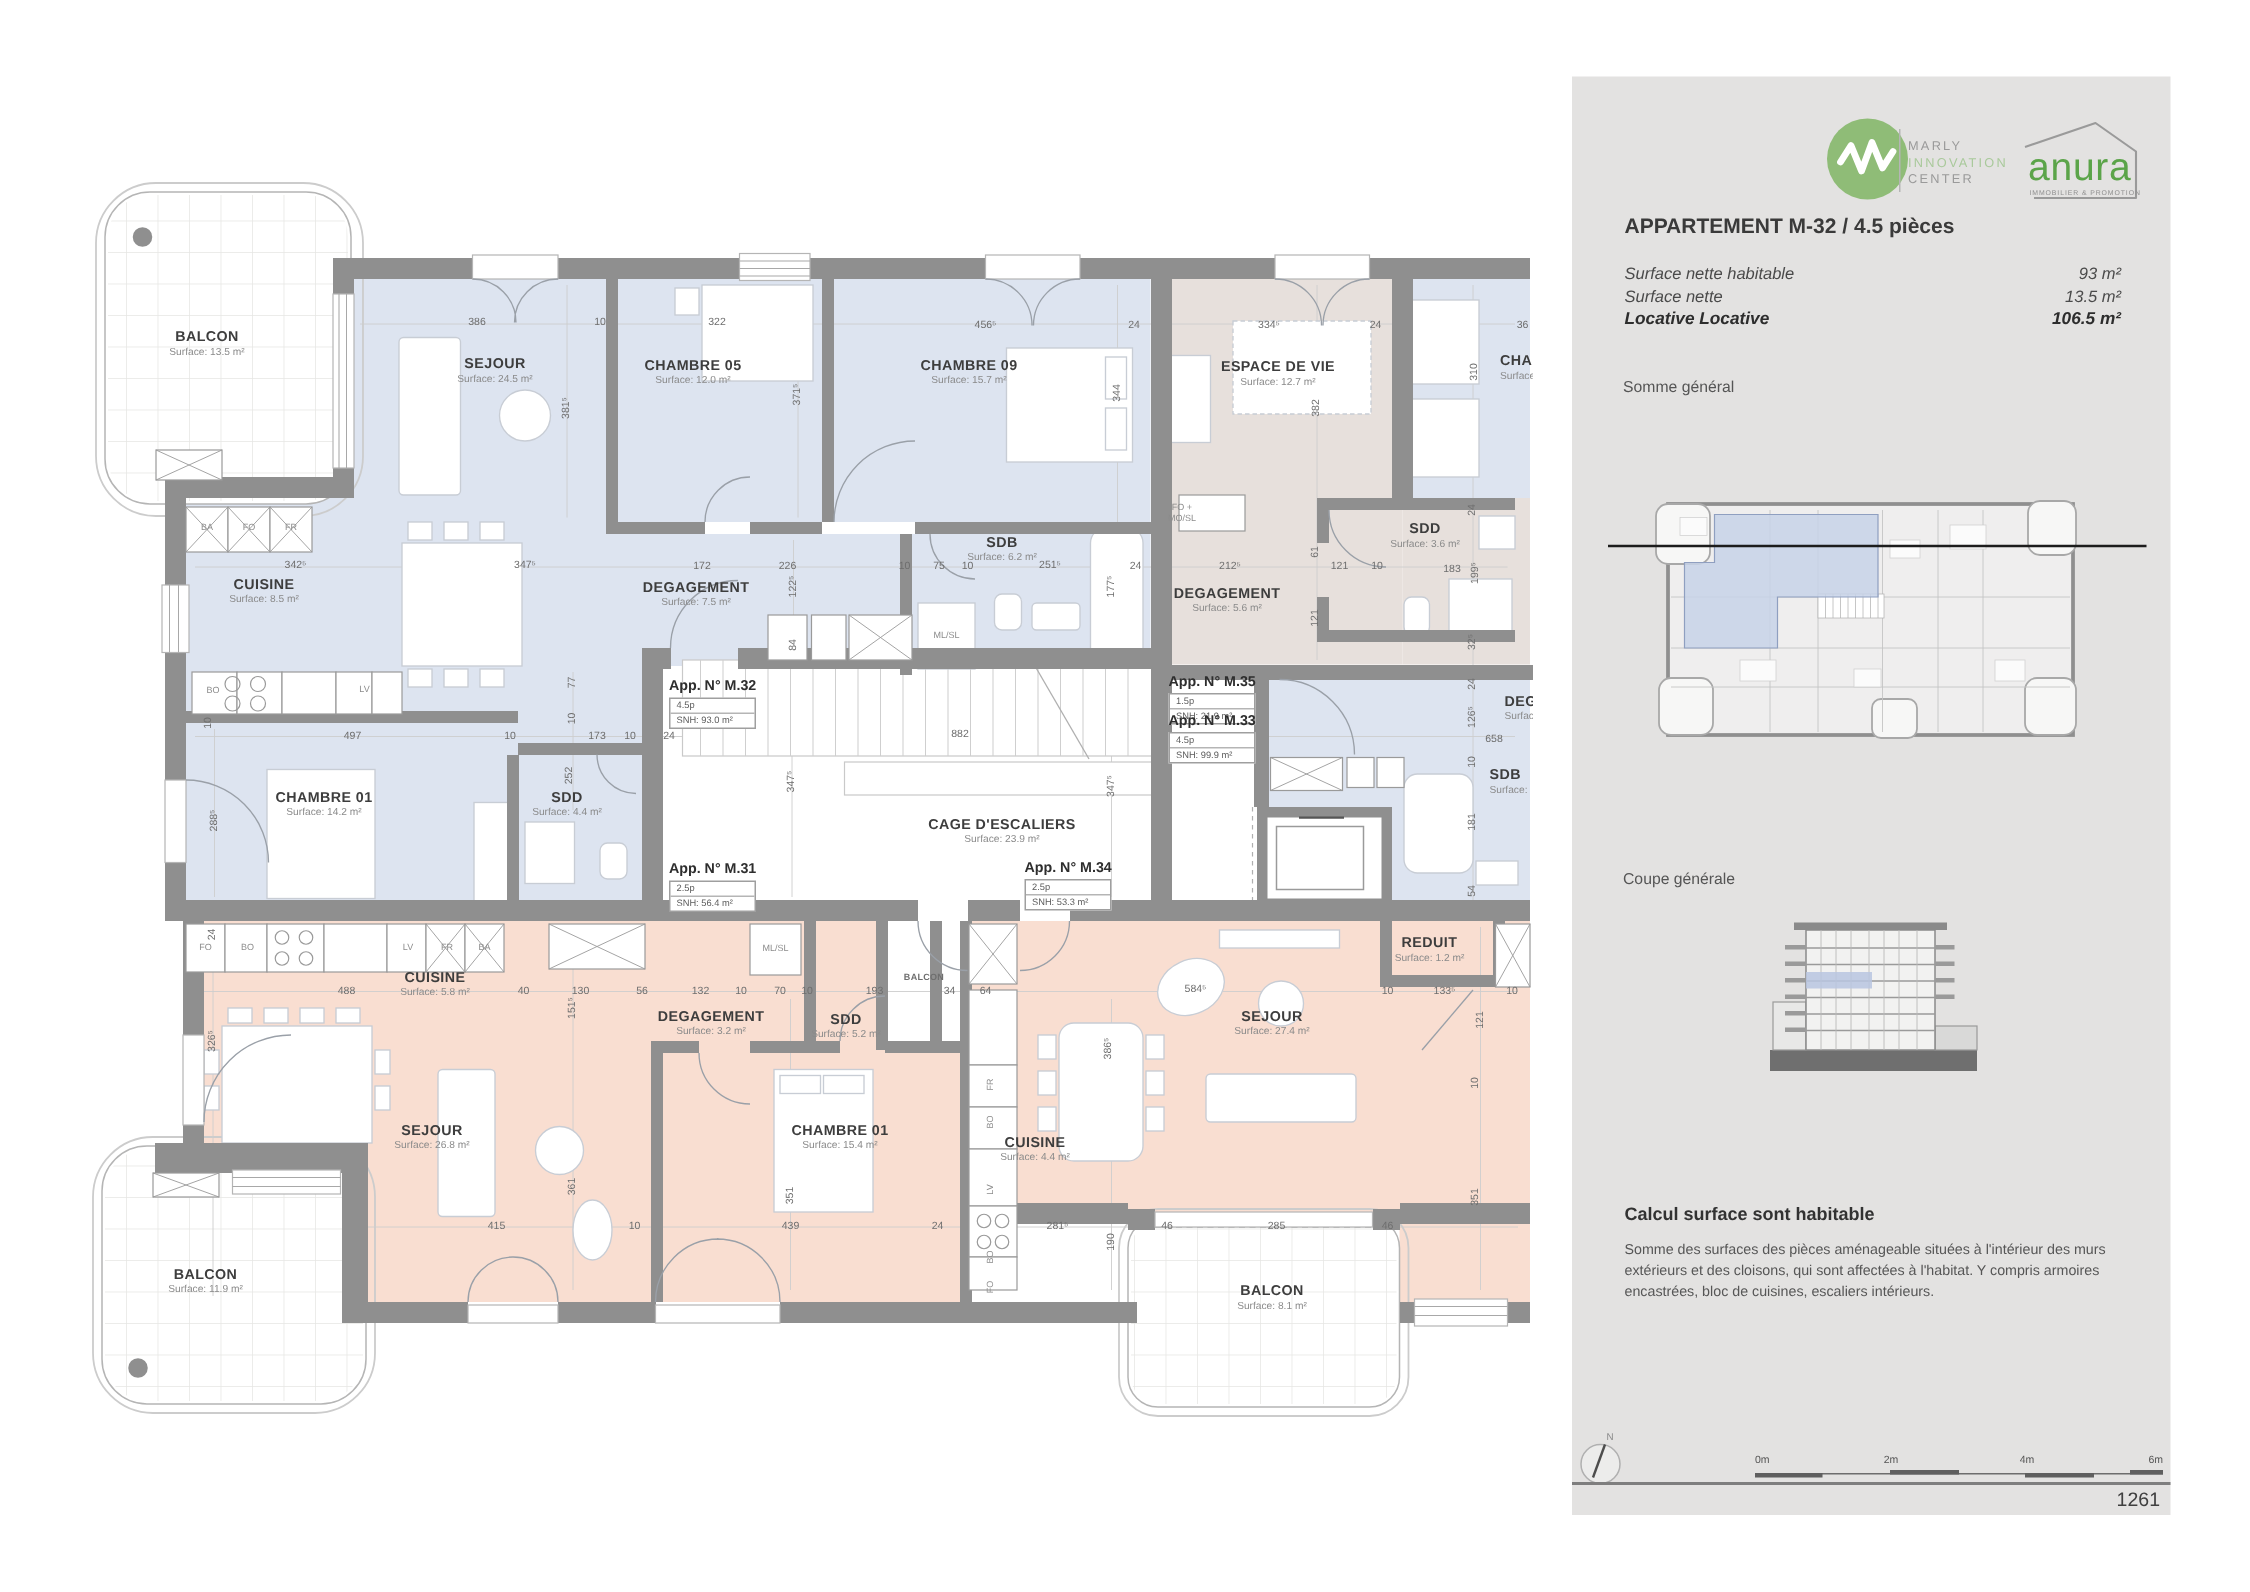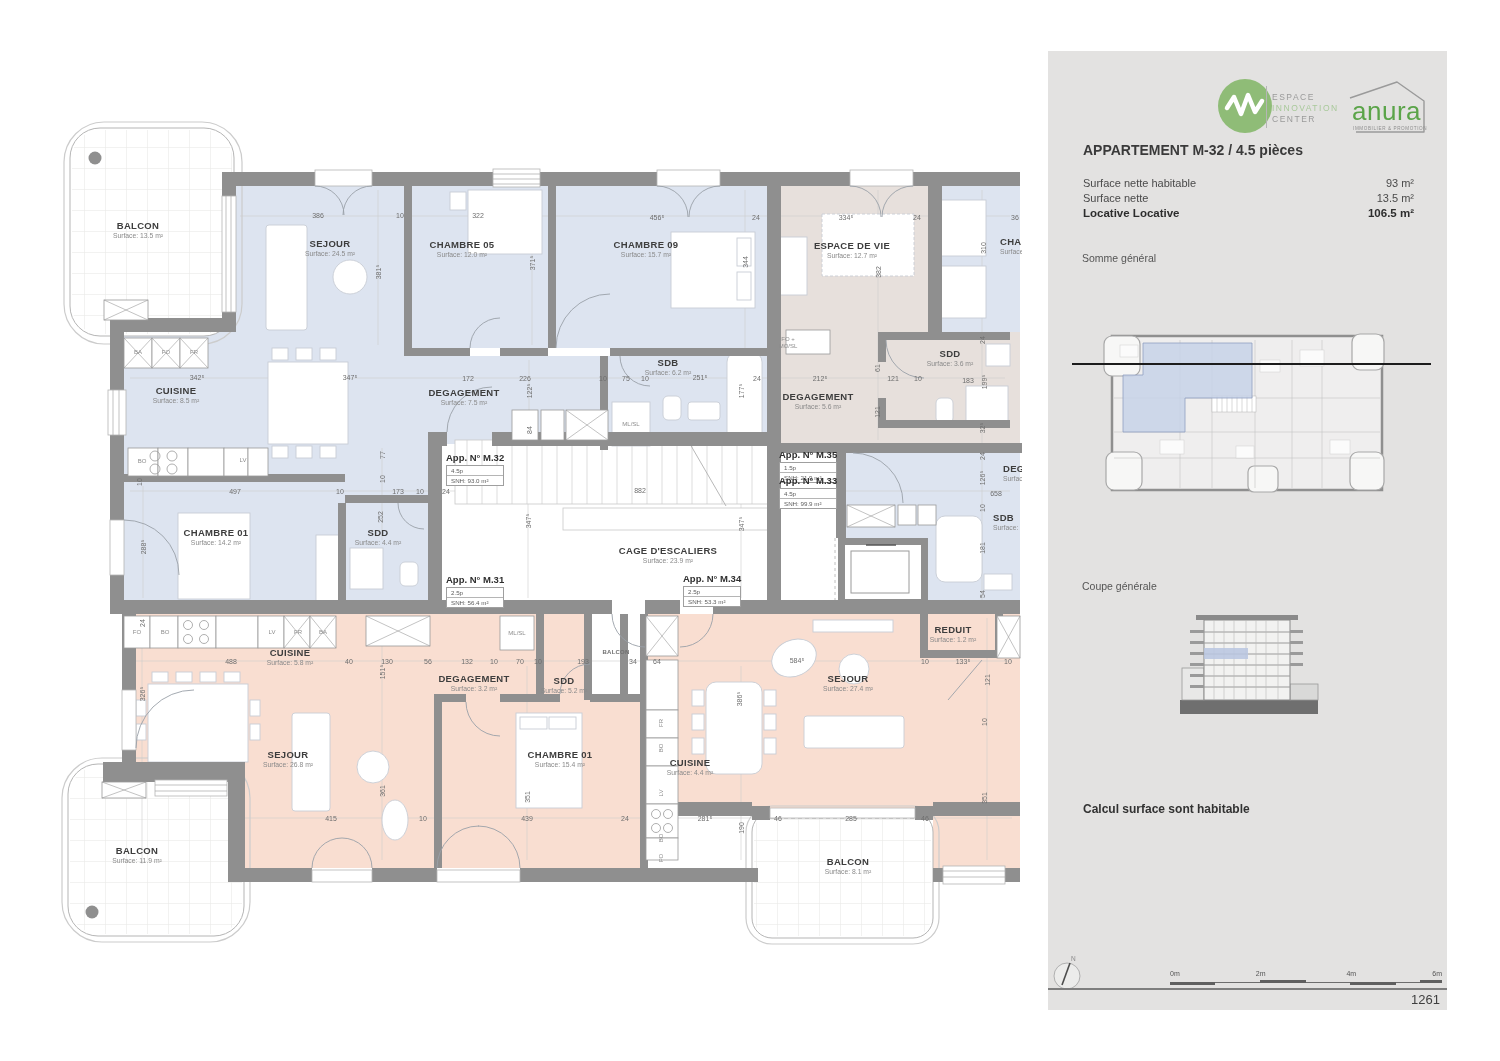--- a/index.html
+++ b/index.html
@@ -24,21 +24,21 @@
   .apt-row{font-size:6.2px;color:#5c5c5c;padding:1px 2px 1px 4px;}
   .apt-row + .apt-row{border-top:1px solid #b5b5b5;}
   
   .panel{position:absolute;left:1048px;top:51px;width:399px;height:959px;background:#e3e2e1;}
   .marly-text{position:absolute;left:1272px;top:92px;font-size:8.5px;letter-spacing:1.5px;line-height:11px;color:#9a9a9a;}
   .marly-text .grn{color:#a9c99b;}
   .anura-name{position:absolute;left:1352px;top:96px;font-size:26px;color:#5ba449;letter-spacing:.5px;font-weight:500;}
   .anura-sub{position:absolute;left:1353px;top:126px;font-size:4.6px;color:#8f8f8f;letter-spacing:.6px;}
   .p-title{position:absolute;left:1083px;top:142px;font-size:14px;font-weight:bold;color:#3a3a3a;}
   .rows{position:absolute;left:1083px;top:176px;width:331px;}
-  .srow{display:flex;justify-content:space-between;font-size:11px;color:#4a4a4a;line-height:15px;}
+  .srow{display:flex;justify-content:space-between;font-size:11px;color:#4a4a4a;line-height:15px;font-style:italic;}
   .srow.bold{font-weight:bold;color:#2d2d2d;font-size:11.5px;}
   .sec-label{position:absolute;font-size:10.5px;color:#555;}
   .calc-title{position:absolute;left:1083px;top:802px;font-size:12px;font-weight:bold;color:#323232;}
   .calc-body{position:absolute;left:1083px;top:827px;width:334px;font-size:9.5px;line-height:14px;color:#565656;}
   .north-n{position:absolute;left:1071px;top:955px;font-size:6.5px;color:#8a8a8a;}
   .scalebar{position:absolute;left:1170px;top:970px;width:272px;height:18px;}
   .scalebar .tick{position:absolute;top:0;font-size:7px;color:#555;}
   .sb-line{position:absolute;top:12px;left:0;width:272px;height:1px;background:#6d6d6d;}
   .sb-seg{position:absolute;height:3px;background:#5f5f5f;}
   .panel-sep{position:absolute;left:1048px;top:988px;width:399px;height:2px;background:#7e7e7e;}
@@ -637,21 +637,21 @@
   </div>
 
   <div class="panel"></div>
 
   <svg width="70" height="70" style="position:absolute;left:1210px;top:71px;">
     <circle cx="35" cy="35" r="27" fill="#8fbc77"></circle>
     <path d="M17 37 L24 26 L31 43 L38 24 L45 41 L52 30" fill="none" stroke="#ffffff" stroke-width="4.5" stroke-linecap="round" stroke-linejoin="round"></path>
   </svg>
   <div style="position:absolute;left:1266px;top:86px;width:1px;height:42px;background:#b5b5b5;"></div>
   <div class="marly-text">
-    <div>ESPACE</div>
+    <div>MARLY</div>
     <div class="grn">INNOVATION</div>
     <div>CENTER</div>
   </div>
 
   <svg width="90" height="64" style="position:absolute;left:1344px;top:74px;">
     <path d="M6 24 L53 8 L80 27 L80 58 L12 58" fill="none" stroke="#9a9a9a" stroke-width="1.4" stroke-linejoin="round"></path>
   </svg>
   <div class="anura-name">anura</div>
   <div class="anura-sub">IMMOBILIER &amp; PROMOTION</div>
 
@@ -749,20 +749,21 @@
       <line x1="1234" y1="620" x2="1234" y2="700"></line>
         <line x1="1246" y1="620" x2="1246" y2="700"></line>
       <line x1="1256" y1="620" x2="1256" y2="700"></line>
         <line x1="1266" y1="620" x2="1266" y2="700"></line>
       <line x1="1278" y1="620" x2="1278" y2="700"></line>
     </g>
     <rect x="1204" y="648" width="44" height="11" fill="#b9c6e0" fill-opacity="0.85"></rect>
   </svg>
 
   <div class="calc-title">Calcul surface sont habitable</div>
+  <div class="calc-body">Somme des surfaces des pièces aménageable situées à l'intérieur des murs extérieurs et des cloisons, qui sont affectées à l'habitat. Y compris armoires encastrées, bloc de cuisines, escaliers intérieurs.</div>
 
   <svg width="44" height="46" style="position:absolute;left:1048px;top:952px;">
     <circle cx="19" cy="24" r="13" fill="#ececeb" stroke="#b0b0b0" stroke-width="1"></circle>
     <line x1="14" y1="33" x2="22" y2="11" stroke="#4d4d4d" stroke-width="1.6"></line>
   </svg>
   <div class="north-n">N</div>
 
   <div class="scalebar">
     <div class="sb-line"></div>
     <div class="sb-seg" style="left:0;top:12px;width:45px;"></div>

